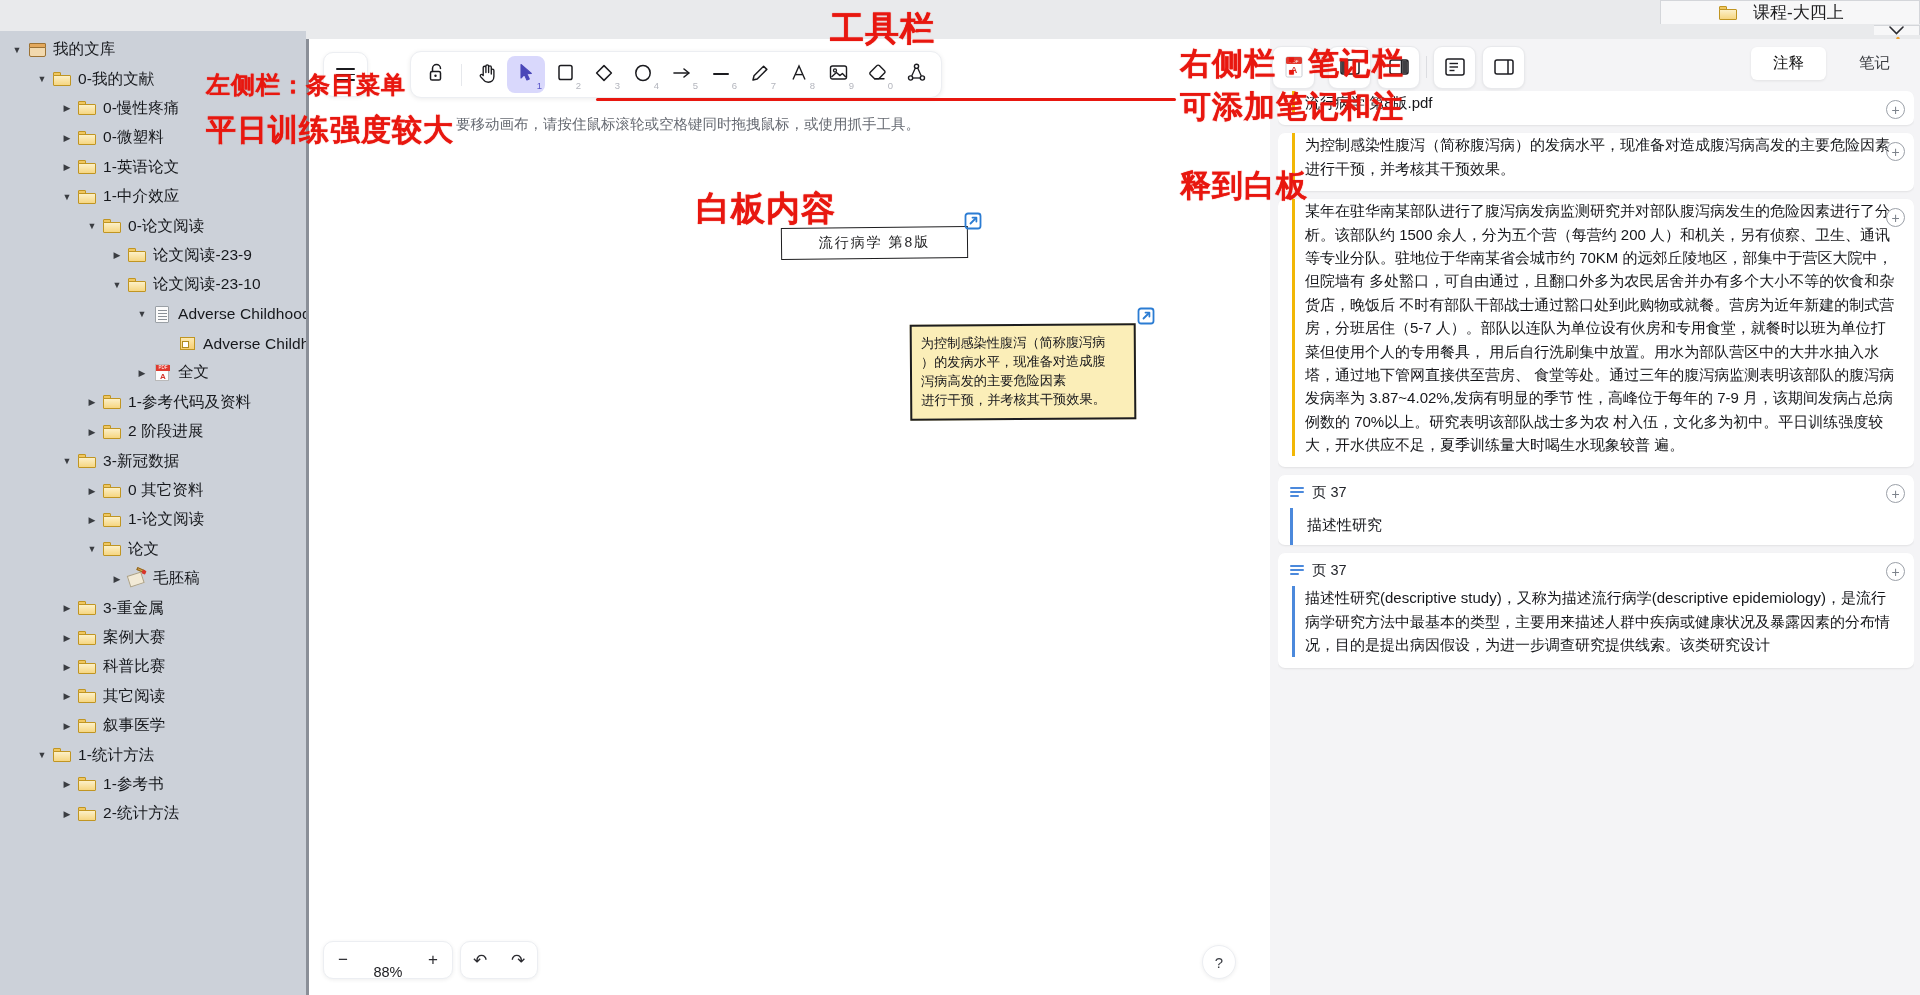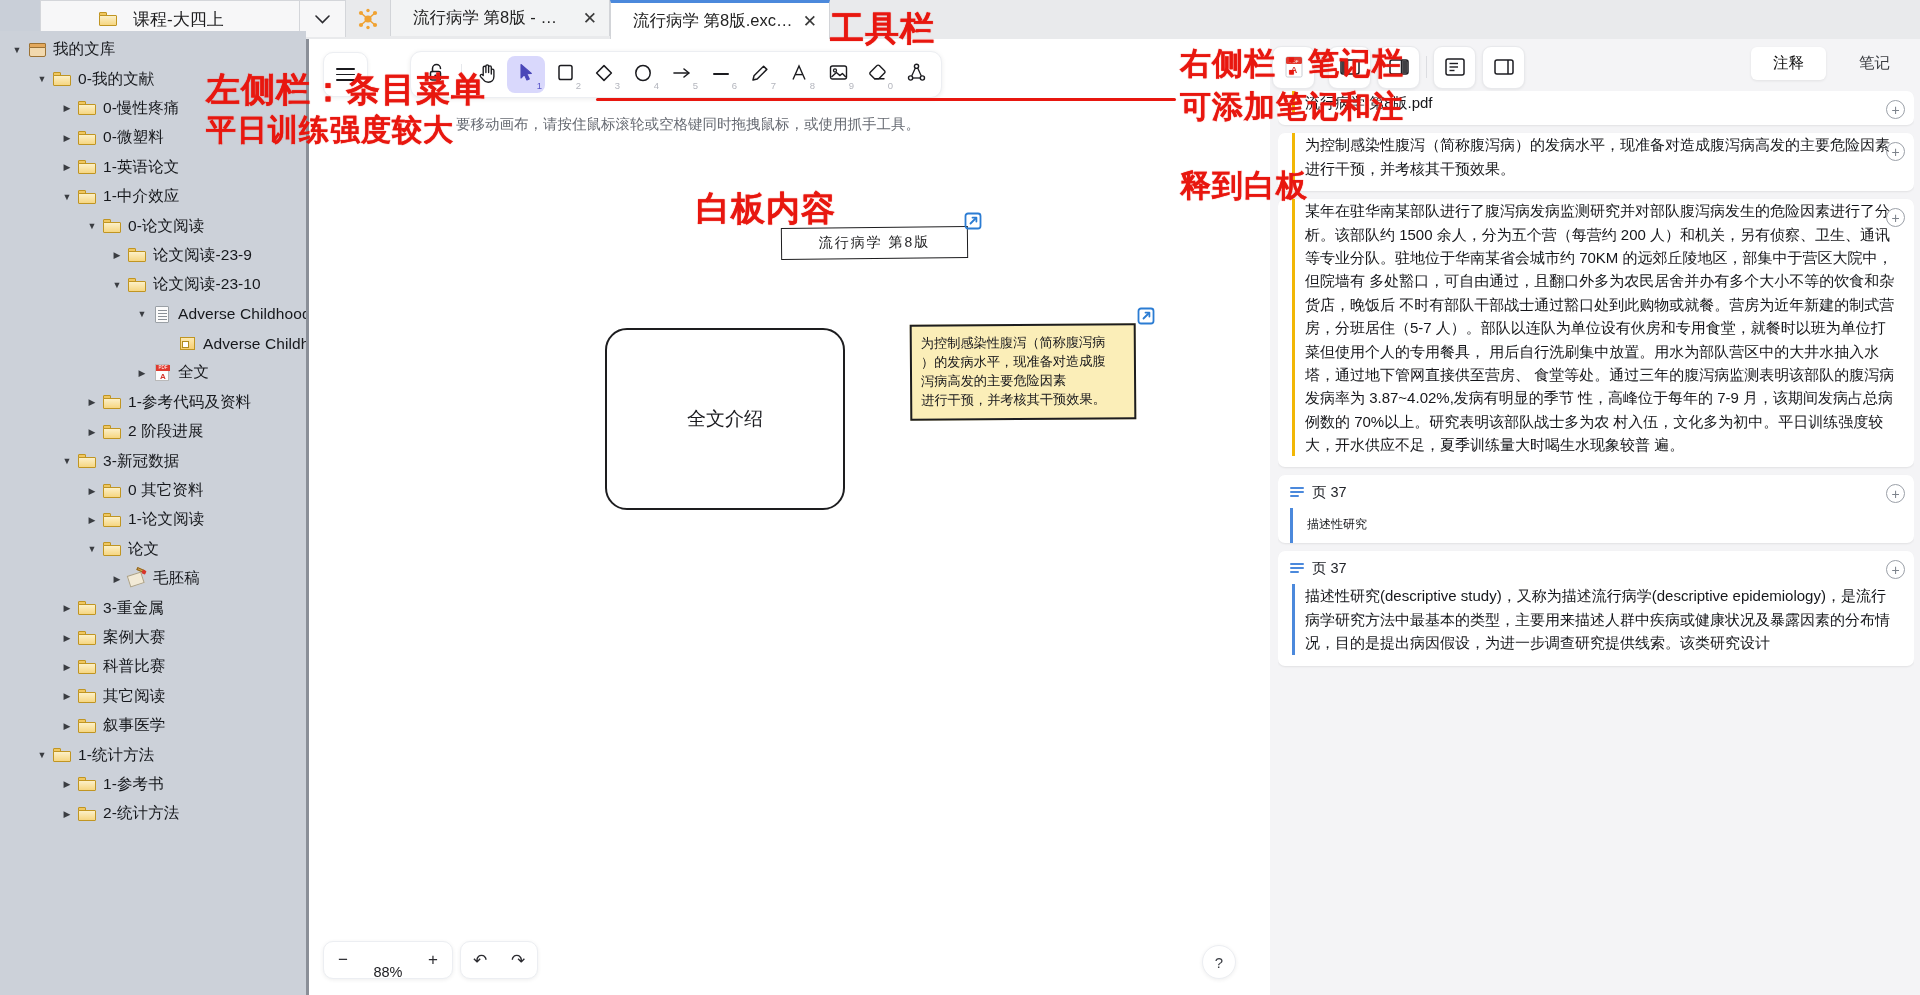--- a/index.html
+++ b/index.html
@@ -6,21 +6,21 @@
   html, body {
     width: 1920px; height: 995px;
     font-family: "Liberation Sans", "DejaVu Sans", sans-serif;
     overflow: hidden; background: #ffffff;
   }
   #app { position: relative; width: 1920px; height: 995px; }
 
   
   .tabbar {
     position: absolute; left: 0; top: 0; width: 1920px; height: 39px;
-    background: #e9eaec; display: flex; 
+    background: #e9eaec; display: flex; align-items: flex-end; flex-direction: column;
   }
   .tabbar-leftpad { width: 40px; height: 39px; background: #c9cfd8; }
   .collection-chip {
     width: 260px; height: 37px; margin-bottom: 1px;
     background: #f7f7f8; border: 1px solid #d4d6da; border-bottom: none;
     display: flex; align-items: center; gap: 9px; padding-left: 56px;
     font-size: 17px; color: #1d1d1f;
   }
   .chip-caret {
     width: 46px; height: 37px; background: #f7f7f8;
@@ -218,21 +218,21 @@
     padding: 0 14px 11px 14px; font-size: 15px; line-height: 1.56; color: #15161a;
     position: relative;
   }
   .note-quote { border-left: 3px solid #f2b705; padding-left: 10px; }
   .note-add {
     position: absolute; right: 9px; top: 9px; width: 19px; height: 19px;
     border: 1.4px solid #9ba0a8; border-radius: 50%; color: #7c828b;
     display: flex; align-items: center; justify-content: center; font-size: 14px; line-height: 1;
   }
   .hl-card-title {
-    padding: 8px 14px 10px 14px; font-size: 12px; color: #15161a;
+    padding: 8px 14px 10px 14px; font-size: 15px; color: #15161a;
     border-left: 3px solid #1d4ed8; margin: 0 12px 0 12px;
   }
 
   
   .redtxt {
     position: absolute; color: #e8170f; font-weight: bold;
     font-family: "DejaVu Serif", "Liberation Serif", serif;
     white-space: pre; line-height: 1.08; letter-spacing: 1px;
     text-shadow: 0 0 1px #e8170f;
   }
@@ -662,23 +662,20 @@
       <span>流行病学  第8版</span>
     </div>
     <div class="link-badge" style="left:658px; top:173px;">
       <svg viewBox="0 0 18 18">
           <rect x="1.5" y="1.5" width="15" height="15" rx="2.5" fill="none" stroke="#2b7cd3" stroke-width="1.8"></rect>
           <path d="M6.5 11.5 L12 6" stroke="#2b7cd3" stroke-width="1.8" stroke-linecap="round"></path>
           <path d="M8.5 5.6 H12.4 V9.5" stroke="#2b7cd3" stroke-width="1.8" fill="none" stroke-linecap="round" stroke-linejoin="round"></path>
         </svg>
     </div>
 
-    <div class="draw-rect">
-      <span>全文介绍</span>
-    </div>
 
     <div class="sticky">
       <span style="white-space:pre-line;">为控制感染性腹泻（简称腹泻病
 ）的发病水平，现准备对造成腹
 泻病高发的主要危险因素
 进行干预，并考核其干预效果。</span>
     </div>
     <div class="link-badge" style="left:831px; top:268px;">
       <svg viewBox="0 0 18 18">
           <rect x="1.5" y="1.5" width="15" height="15" rx="2.5" fill="none" stroke="#2b7cd3" stroke-width="1.8"></rect>
@@ -789,21 +786,21 @@
           <div class="note-body">
             <div class="note-quote" style="border-left-color:#4b89dc">描述性研究(descriptive study)，又称为描述流行病学(descriptive epidemiology)，是流行病学研究方法中最基本的类型，主要用来描述人群中疾病或健康状况及暴露因素的分布情况，目的是提出病因假设，为进一步调查研究提供线索。该类研究设计</div>
           </div>
           <div class="note-add">+</div>
         </div>
       </div>
   </div>
 
   <div id="annot-host">
       <div class="redtxt" style="left: 830px; top: 10px; font-size: 34px;">工具栏</div>
-      <div class="redtxt" style="left: 206px; top: 72px; font-size: 34px; font-family: Liberation Serif, serif;">左侧栏：条目菜单</div>
+      <div class="redtxt" style="left: 206px; top: 72px; font-size: 24px;">左侧栏：条目菜单</div>
       <div class="redtxt" style="left: 206px; top: 114px; font-size: 30px;">平日训练强度较大</div>
       <div class="redtxt" style="left: 696px; top: 190px; font-size: 34px;">白板内容</div>
       <div class="redtxt" style="left: 1180px; top: 47px; font-size: 31px;">右侧栏：笔记栏</div>
       <div class="redtxt" style="left: 1180px; top: 90px; font-size: 31px;">可添加笔记和注</div>
       <div class="redtxt" style="left: 1180px; top: 125px; font-size: 31px; margin-top: 44px;">释到白板</div>
     </div>
   <div class="redline" style="left:596px; top:98px; width:580px;"></div>
 
 </div>
 

